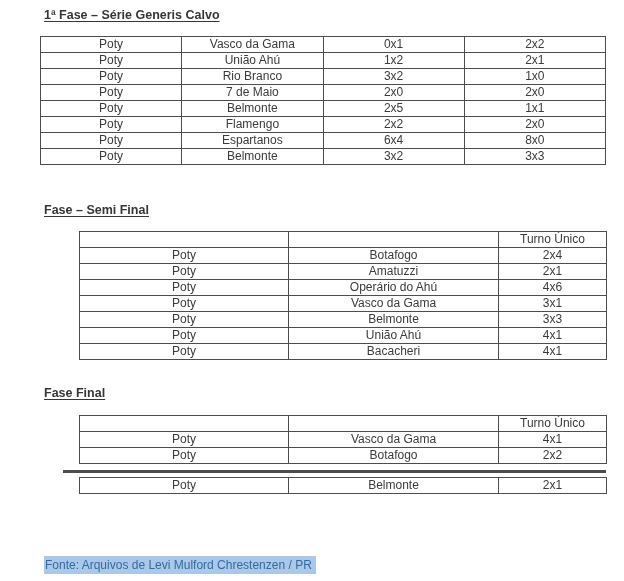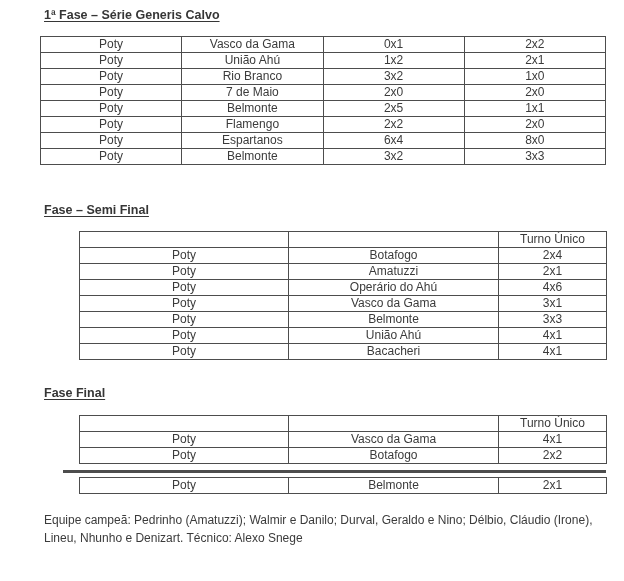--- a/index.html
+++ b/index.html
@@ -216,16 +216,18 @@
   <table id="decider-table" class="t3">
     <tbody>
       <tr>
         <td class="c1">Poty</td>
         <td class="c2">Belmonte</td>
         <td class="c3">2x1</td>
       </tr>
     </tbody>
   </table>
 
-  <div class="champion-text">Equipe campeã: Pedrinho (Amatuzzi); Walmir e Danilo; Durval, Geraldo e Nino; Délbio, Cláudio (Irone), Lineu, Nhunho e Denizart. Técnico: Alexo Snege</div>
-
+
+  <div class="source-note">
+    <span>Fonte: Arquivos de Levi Mulford Chrestenzen / PR</span>
+  </div>
 
 </div>
 
 </body></html>

